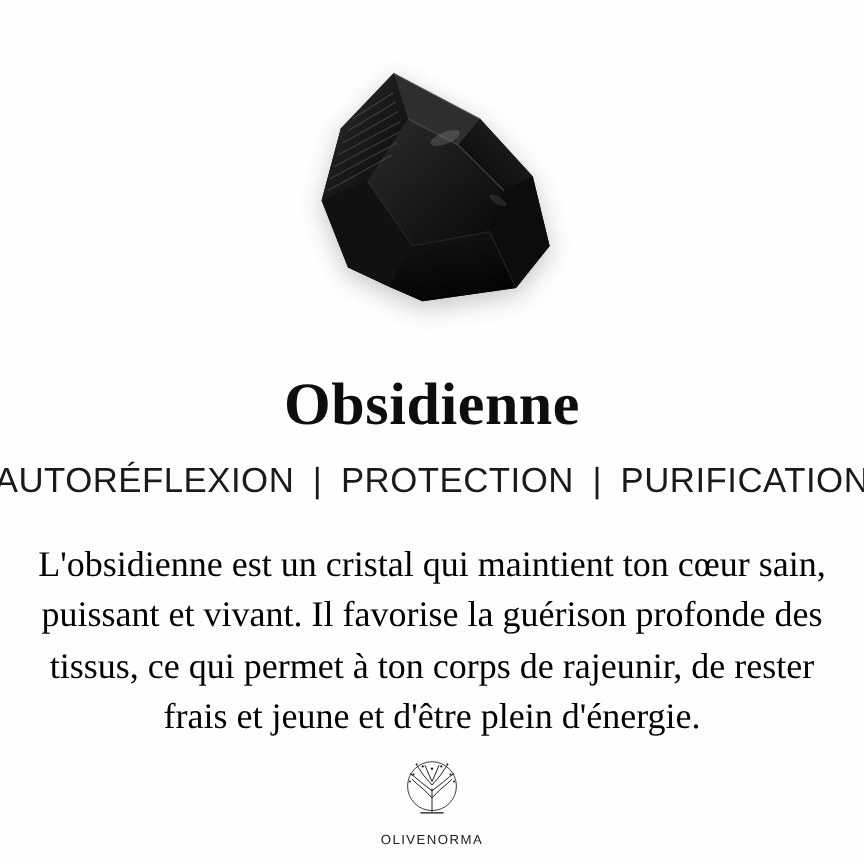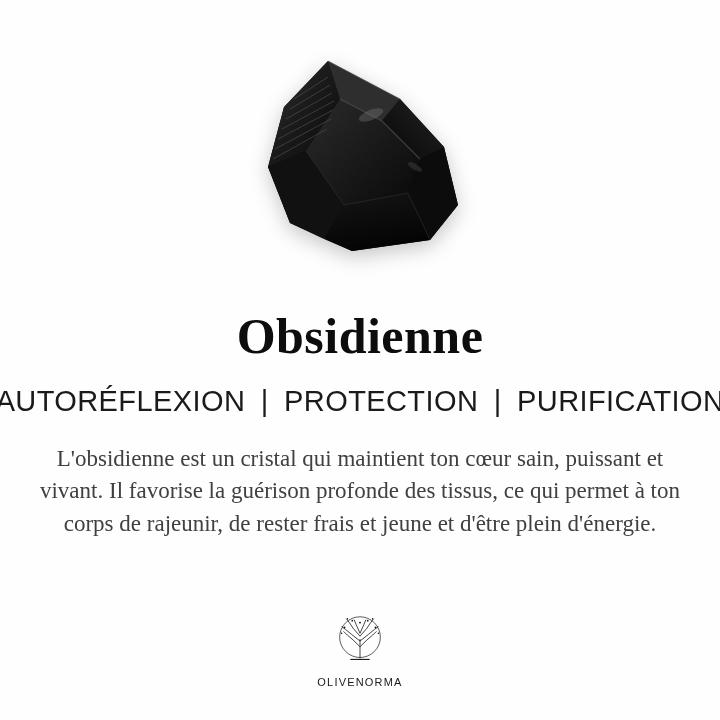--- a/index.html
+++ b/index.html
@@ -68,32 +68,32 @@
     display: inline-block;
     padding: 0 7px;
     color: #1a1a1a;
   }
 
   
   .description {
     width: 660px;
     text-align: center;
     font-family: "Liberation Serif", serif;
-    font-size: 23px;
+    font-size: 30px;
     line-height: 1.42;
-    color: #404040;
-    margin-top: 25px;
+    color: #000000;
+    margin-top: 32px;
   }
 
   
   .logo-block {
     position: absolute;
     left: 0;
     right: 0;
-    bottom: 32px;
+    bottom: 14px;
     display: flex;
     flex-direction: column;
     align-items: center;
   }
   .logo-mark {
     width: 62px;
     height: 62px;
     display: block;
   }
   .logo-text {

